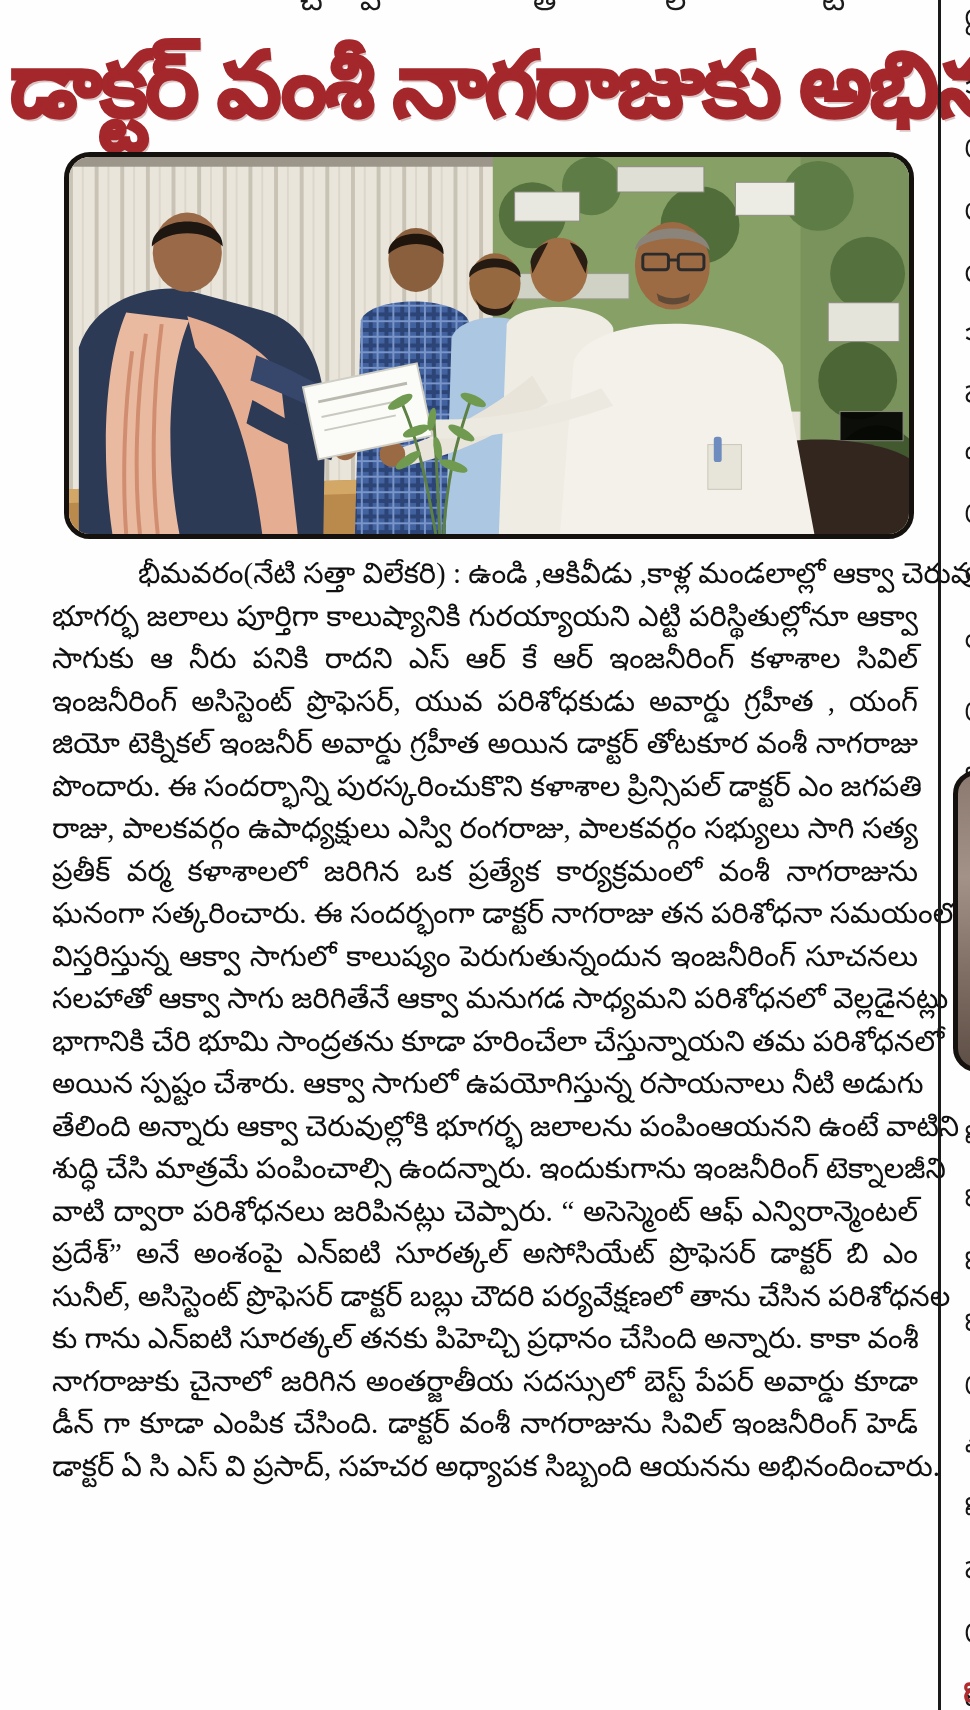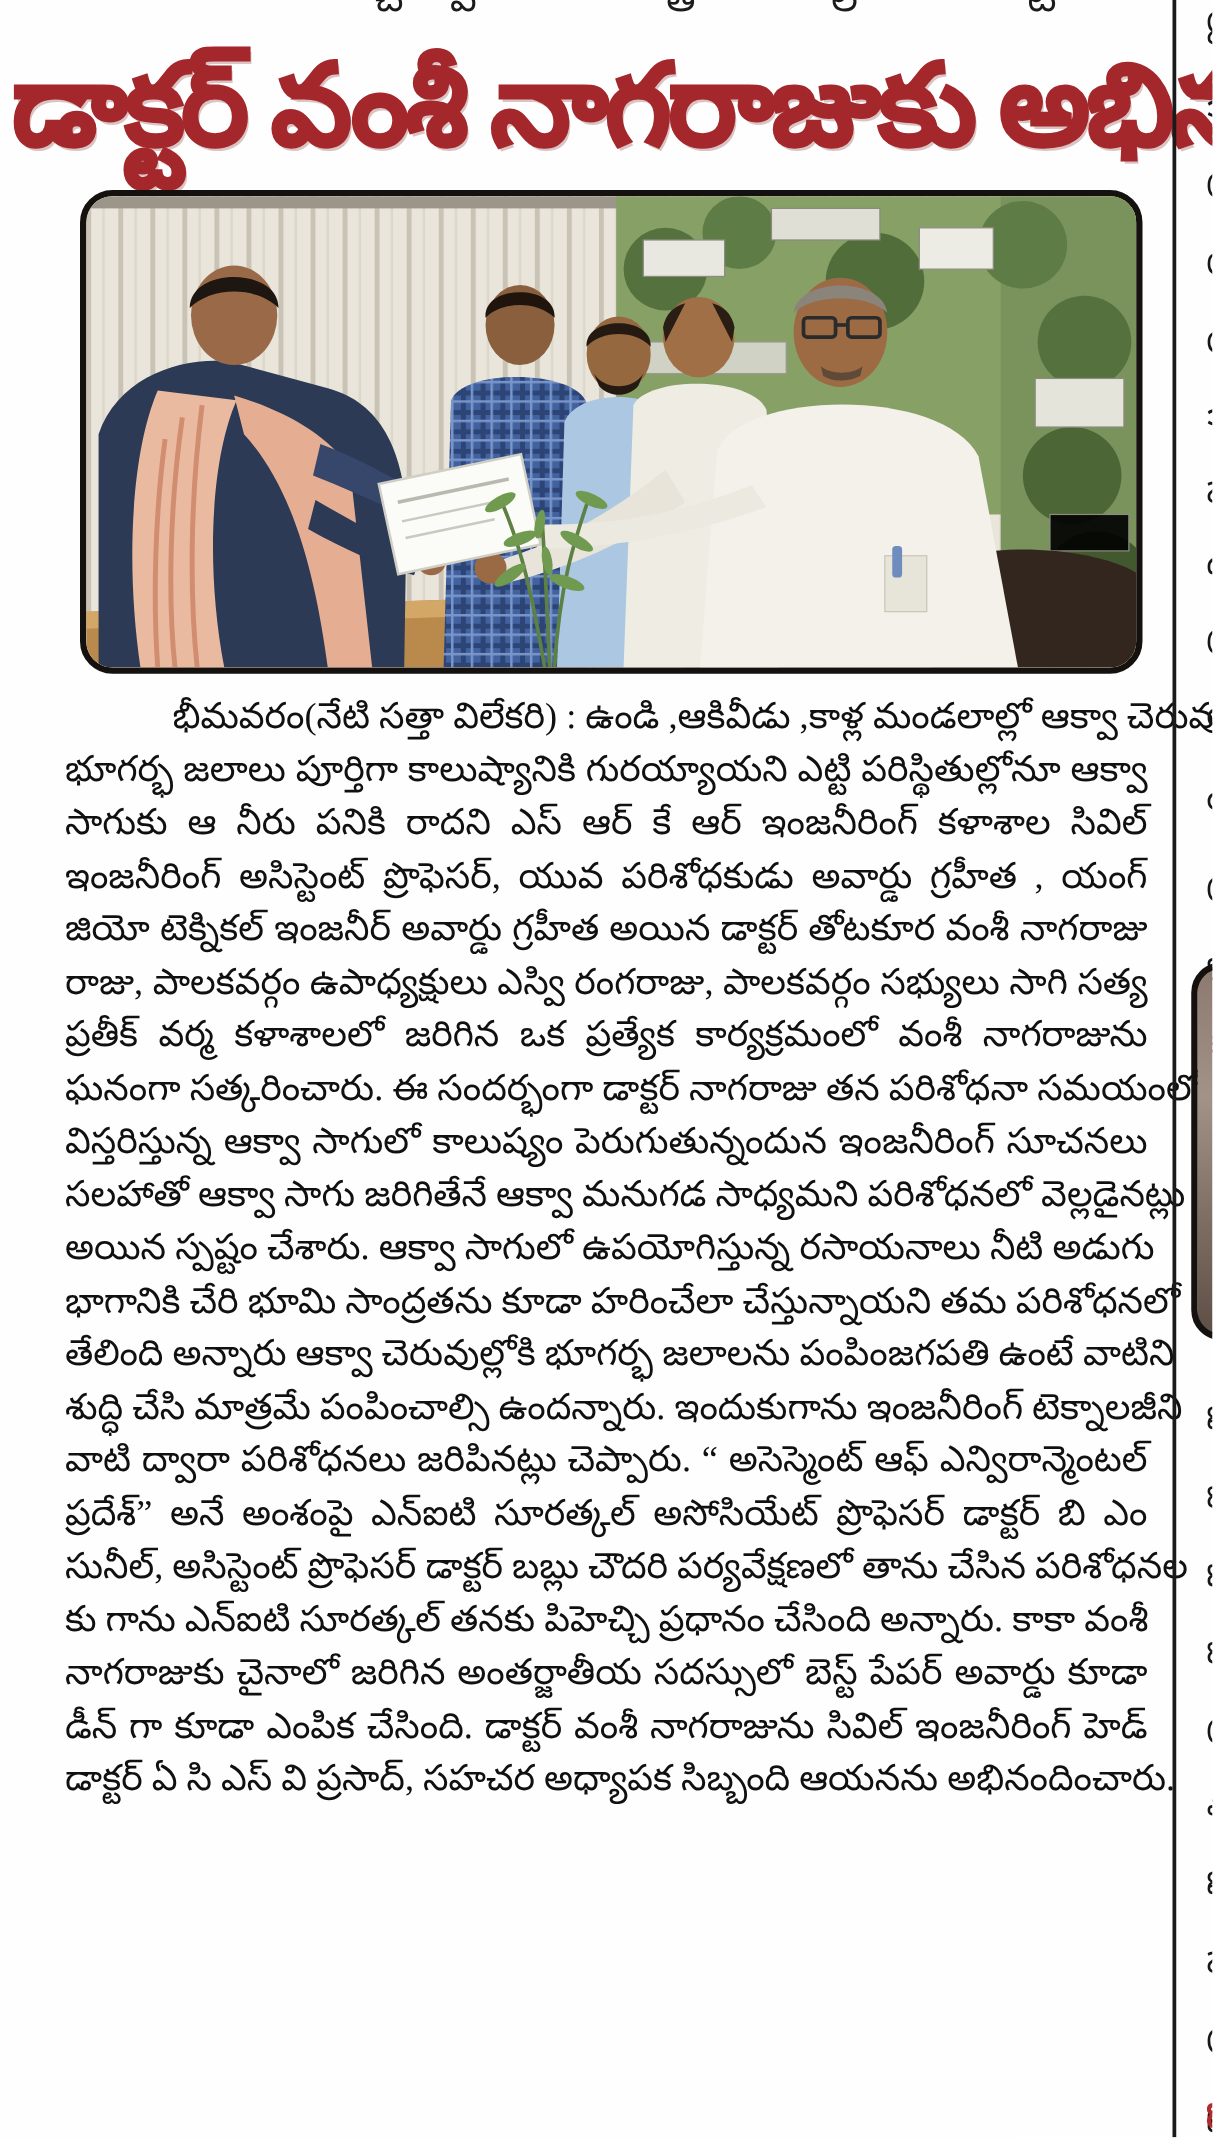--- a/index.html
+++ b/index.html
@@ -182,28 +182,29 @@
       </g>
     </svg>
   </div>
 
   <div class="body-text">
       <div>భీమవరం(నేటి సత్తా విలేకరి) : ఉండి ,ఆకివీడు ,కాళ్ల మండలాల్లో  ఆక్వా చెరువుల్లో</div>
       <div>భూగర్భ జలాలు పూర్తిగా కాలుష్యానికి గురయ్యాయని ఎట్టి పరిస్థితుల్లోనూ ఆక్వా</div>
       <div>సాగుకు ఆ నీరు   పనికి రాదని ఎస్ ఆర్ కే ఆర్ ఇంజనీరింగ్ కళాశాల సివిల్</div>
       <div>ఇంజనీరింగ్ అసిస్టెంట్ ప్రొఫెసర్, యువ పరిశోధకుడు అవార్డు గ్రహీత , యంగ్</div>
       <div>జియో టెక్నికల్ ఇంజనీర్ అవార్డు గ్రహీత అయిన  డాక్టర్ తోటకూర వంశీ నాగరాజు</div>
+      <div>పొందారు. ఈ సందర్భాన్ని పురస్కరించుకొని కళాశాల ప్రిన్సిపల్ డాక్టర్ ఎం జగపతి</div>
       <div>రాజు, పాలకవర్గం ఉపాధ్యక్షులు ఎస్వి రంగరాజు, పాలకవర్గం సభ్యులు సాగి సత్య</div>
       <div>ప్రతీక్ వర్మ కళాశాలలో జరిగిన  ఒక ప్రత్యేక కార్యక్రమంలో వంశీ నాగరాజును</div>
       <div>ఘనంగా సత్కరించారు. ఈ సందర్భంగా డాక్టర్ నాగరాజు తన పరిశోధనా సమయంలో</div>
       <div>విస్తరిస్తున్న ఆక్వా సాగులో కాలుష్యం పెరుగుతున్నందున ఇంజనీరింగ్ సూచనలు</div>
       <div>సలహాతో ఆక్వా సాగు జరిగితేనే ఆక్వా మనుగడ  సాధ్యమని  పరిశోధనలో వెల్లడైనట్లు</div>
+      <div>భాగానికి చేరి భూమి సాంద్రతను కూడా హరించేలా చేస్తున్నాయని తమ పరిశోధనలో</div>
       <div>అయిన స్పష్టం చేశారు. ఆక్వా సాగులో  ఉపయోగిస్తున్న రసాయనాలు నీటి అడుగు</div>
-      <div>భాగానికి చేరి భూమి సాంద్రతను కూడా హరించేలా చేస్తున్నాయని తమ పరిశోధనలో</div>
-      <div>తేలింది అన్నారు  ఆక్వా చెరువుల్లోకి భూగర్భ జలాలను పంపింజగపతి ఉంటే వాటిని</div>
+      <div>తేలింది అన్నారు  ఆక్వా చెరువుల్లోకి భూగర్భ జలాలను పంపింఆయనని ఉంటే వాటిని</div>
       <div>శుద్ధి చేసి మాత్రమే పంపించాల్సి ఉందన్నారు. ఇందుకుగాను ఇంజనీరింగ్ టెక్నాలజీని</div>
       <div>వాటి ద్వారా పరిశోధనలు జరిపినట్లు చెప్పారు. “ అసెస్మెంట్ ఆఫ్ ఎన్విరాన్మెంటల్</div>
       <div>ప్రదేశ్” అనే అంశంపై ఎన్ఐటి సూరత్కల్ అసోసియేట్ ప్రొఫెసర్ డాక్టర్ బి ఎం</div>
       <div>సునీల్, అసిస్టెంట్ ప్రొఫెసర్ డాక్టర్ బబ్లు చౌదరి పర్యవేక్షణలో తాను చేసిన పరిశోధనల</div>
       <div>కు గాను ఎన్ఐటి సూరత్కల్ తనకు పిహెచ్చి ప్రధానం చేసింది అన్నారు. కాకా వంశీ</div>
       <div>నాగరాజుకు చైనాలో జరిగిన అంతర్జాతీయ సదస్సులో  బెస్ట్ పేపర్ అవార్డు కూడా</div>
       <div>డీన్ గా కూడా ఎంపిక చేసింది. డాక్టర్ వంశీ నాగరాజును సివిల్ ఇంజనీరింగ్ హెడ్</div>
       <div>డాక్టర్ ఏ సి ఎస్ వి ప్రసాద్, సహచర అధ్యాపక సిబ్బంది ఆయనను అభినందించారు.</div>
     </div>
 

